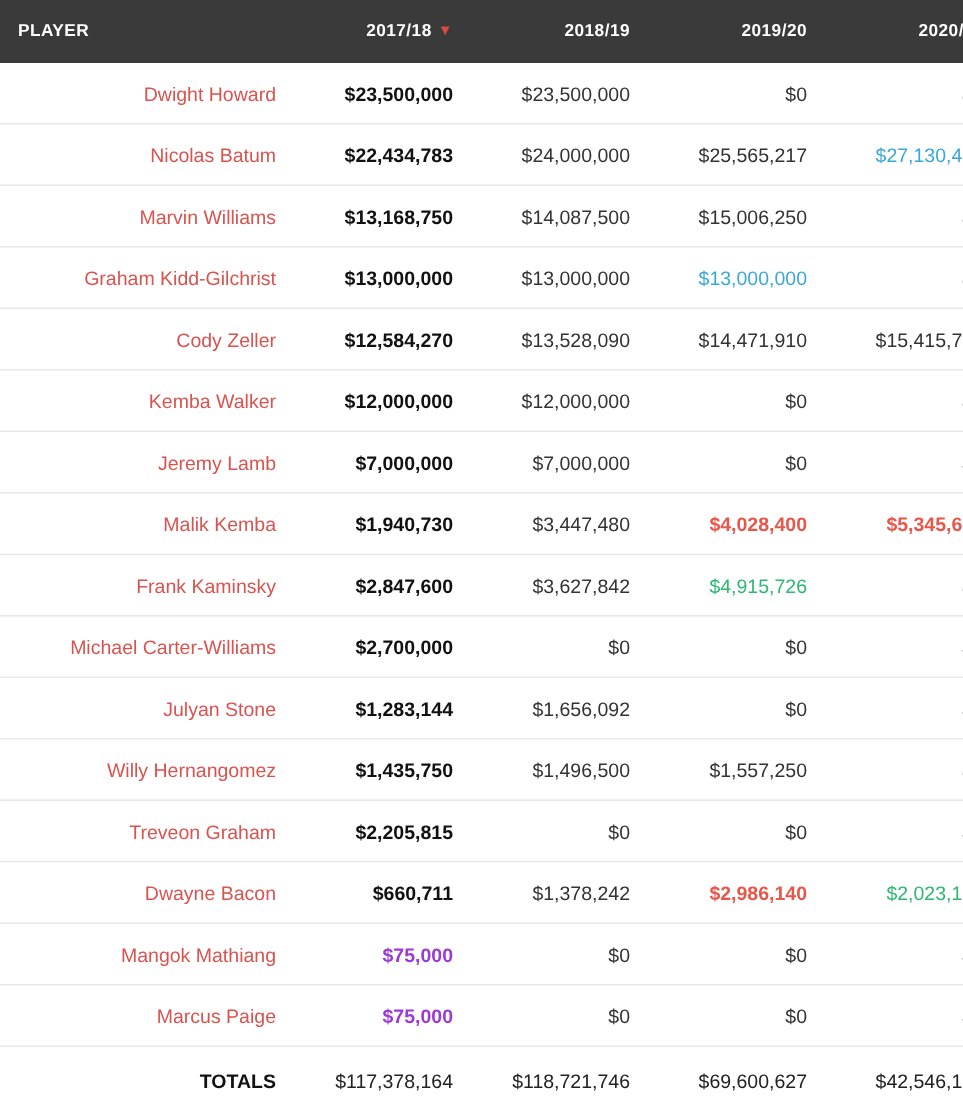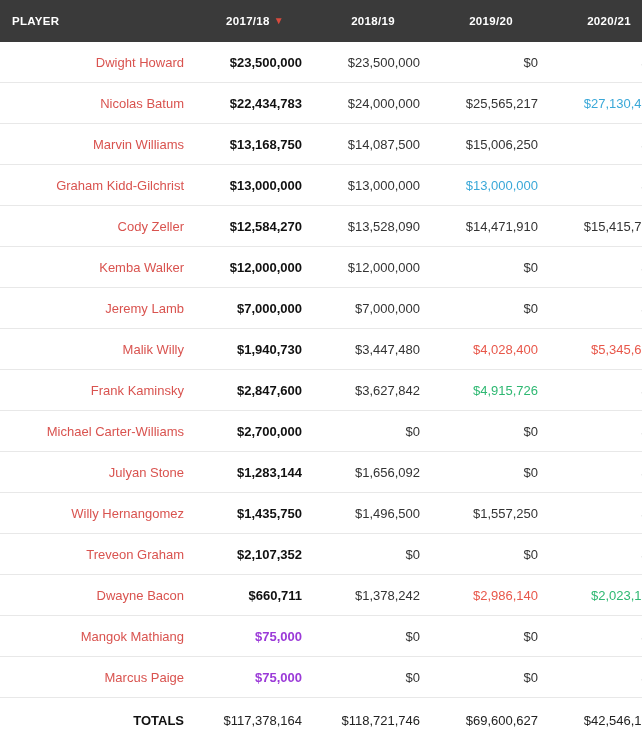--- a/index.html
+++ b/index.html
@@ -28,20 +28,21 @@
     padding: 0 12px;
     vertical-align: middle;
     white-space: nowrap;
     margin-top: 17px;
   }
   th.col-player {
     text-align: left;
     width: 172px;
   }
   th.col-year {
+    text-align: right;
     width: 94px;
   }
   .sort-caret {
     display: inline-block;
     margin-left: 4px;
     color: #d94b3e;
     font-size: 10px;
     line-height: 1;
     position: relative;
     top: -1px;
@@ -62,21 +63,21 @@
   }
   td.amount {
     text-align: right;
     color: #333333;
   }
   td.amount.first-year {
     font-weight: bold;
     color: #111111;
   }
   .val-blue { color: #3aa8d8 !important; }
-  .val-red  { color: #e8574a !important; }
+  .val-red  { color: #e8574a !important; font-weight: bold; }
   .val-green{ color: #2eb872 !important; }
   .val-purple { color: #9b3ad8 !important; }
   tr.totals-row td {
     font-weight: bold;
     color: #111111;
     border-bottom: none;
     height: 44px;
   }
   tr.totals-row td.player-cell {
     color: #111111;
@@ -155,21 +156,21 @@
         <td class="amount">$0</td>
       </tr>
       <tr>
         <td class="player-cell">Jeremy Lamb</td>
         <td class="amount first-year">$7,000,000</td>
         <td class="amount">$7,000,000</td>
         <td class="amount">$0</td>
         <td class="amount">$0</td>
       </tr>
       <tr>
-        <td class="player-cell">Malik Willy</td>
+        <td class="player-cell">Malik Kemba</td>
         <td class="amount first-year">$1,940,730</td>
         <td class="amount">$3,447,480</td>
         <td class="amount val-red">$4,028,400</td>
         <td class="amount val-red">$5,345,687</td>
       </tr>
       <tr>
         <td class="player-cell">Frank Kaminsky</td>
         <td class="amount first-year">$2,847,600</td>
         <td class="amount">$3,627,842</td>
         <td class="amount val-green">$4,915,726</td>
@@ -191,21 +192,21 @@
       </tr>
       <tr>
         <td class="player-cell">Willy Hernangomez</td>
         <td class="amount first-year">$1,435,750</td>
         <td class="amount">$1,496,500</td>
         <td class="amount">$1,557,250</td>
         <td class="amount">$0</td>
       </tr>
       <tr>
         <td class="player-cell">Treveon Graham</td>
-        <td class="amount first-year">$2,107,352</td>
+        <td class="amount first-year">$2,205,815</td>
         <td class="amount">$0</td>
         <td class="amount">$0</td>
         <td class="amount">$0</td>
       </tr>
       <tr>
         <td class="player-cell">Dwayne Bacon</td>
         <td class="amount first-year">$660,711</td>
         <td class="amount">$1,378,242</td>
         <td class="amount val-red">$2,986,140</td>
         <td class="amount val-green">$2,023,150</td>

